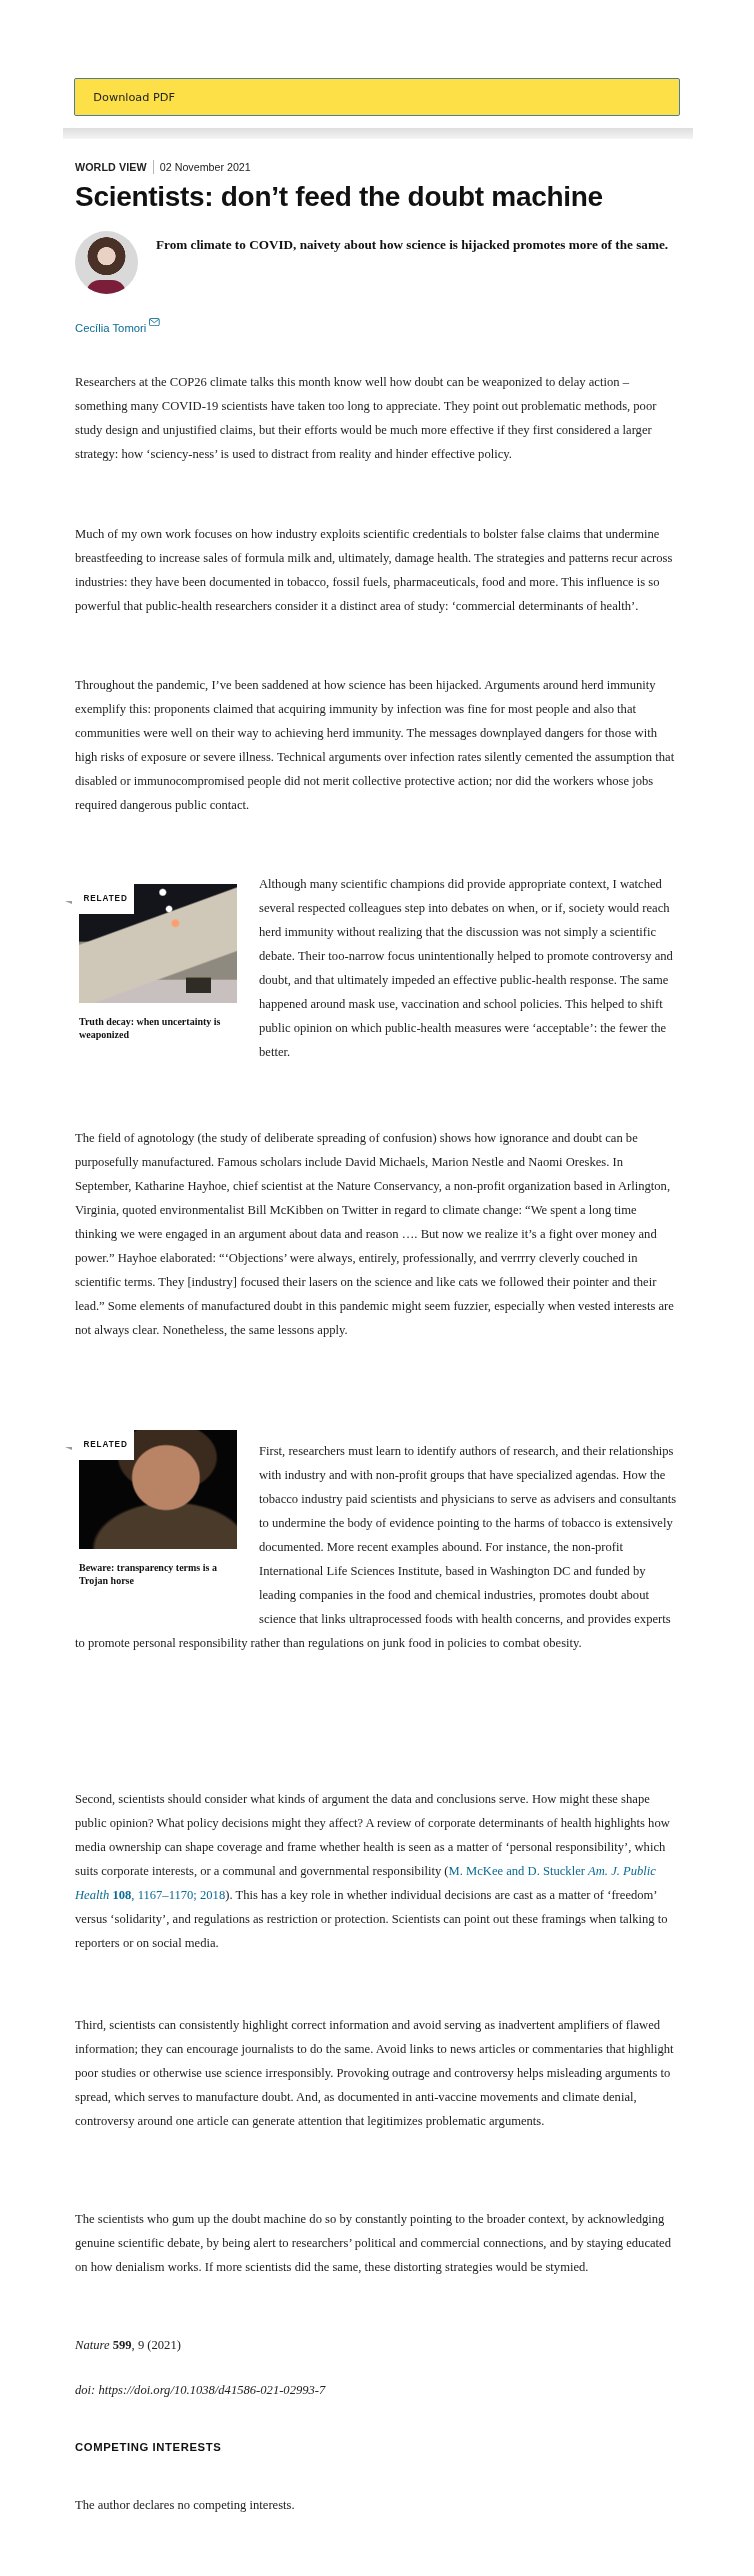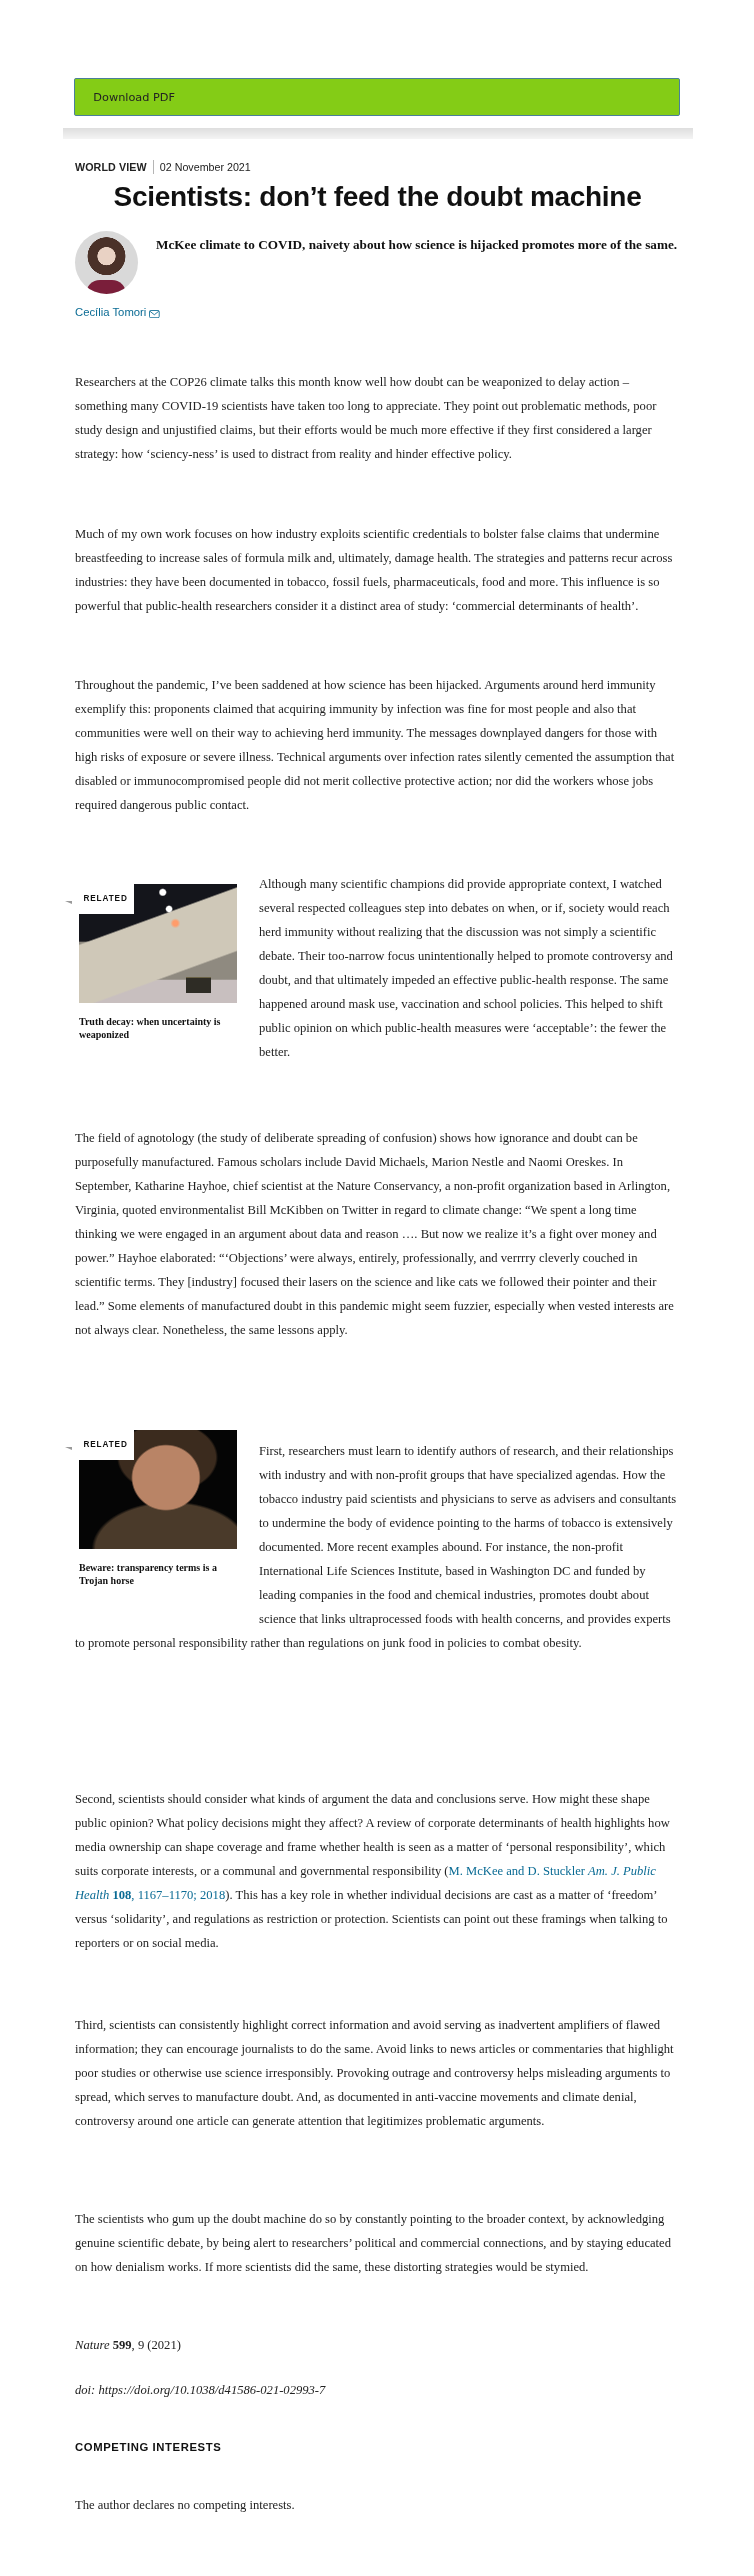--- a/index.html
+++ b/index.html
@@ -9,58 +9,58 @@
     position: relative;
     overflow: hidden;
     color: #222222;
     font-family: "Liberation Serif", "DejaVu Serif", serif;
   }
   .pdf-bar-wrap {
     position: absolute; left: 63px; top: 68px; width: 630px; height: 70px;
   }
   .pdf-button {
     position: absolute; left: 11.3px; top: 10px; width: 606px; height: 38px;
-    border: 0.6px solid #4a7f99; border-radius: 1.9px; background: #84cc16;
+    border: 0.6px solid #4a7f99; border-radius: 1.9px; background: #fde047;
     display: flex; align-items: center; padding-left: 18px;
     font-family: "DejaVu Sans", sans-serif; font-size: 11.3px; color: #222;
     cursor: pointer;
   }
   .pdf-shadow {
     position: absolute; left: 0; top: 60px; width: 630px; height: 11.3px;
     background: linear-gradient(#dedede, #f4f4f4);
   }
   .article { position: absolute; left: 75px; top: 0; width: 605px; }
   .meta {
     position: absolute; top: 160px; left: 0;
     font-family: "Liberation Sans", sans-serif; font-size: 10.7px; color: #222;
     display: flex; align-items: center;
   }
   .meta .kind { font-weight: 700; letter-spacing: 0.1px; }
   .meta .sep { width: 0.6px; height: 14px; background: #b5b5b5; margin: 0 6.3px; }
   .title {
     position: absolute; top: 180px; left: 0; width: 605px;
     font-family: "Liberation Sans", sans-serif; font-size: 28px; font-weight: 700;
-    color: #111; letter-spacing: -0.3px; line-height: 34px; text-align: center;
+    color: #111; letter-spacing: -0.3px; line-height: 34px;
   }
   .avatar {
     position: absolute; top: 231px; left: 0; width: 63px; height: 63px;
     border-radius: 50%; overflow: hidden;
     background: radial-gradient(circle at 50% 40%, #e9d2c4 0 18%, #4a3128 19% 38%, #d9d9d9 39%);
   }
   .avatar .shirt {
     position: absolute; left: 11.3px; bottom: 0; width: 40px; height: 14px;
     border-radius: 19px 19px 0 0; background: #7a1e3a;
   }
   .standfirst {
     position: absolute; top: 233px; left: 81px; width: 522px;
     font-family: "Liberation Serif", serif; font-weight: 700; font-size: 13.2px;
     line-height: 24.5px; color: #111;
   }
   .author {
-    position: absolute; top: 306px; left: 0; display: flex; align-items: flex-end;
+    position: absolute; top: 322px; left: 0; display: flex; align-items: flex-start;
     font-family: "Liberation Sans", sans-serif; font-size: 11.3px; color: #0a6b94;
     text-decoration: none; cursor: pointer;
   }
   .author svg { margin-left: 3.1px; margin-top: -3.8px; }
   .body-text {
     font-family: "Liberation Serif", serif; font-size: 12.6px; line-height: 24px; color: #222;
   }
   .para { position: absolute; left: 0; width: 605px; }
   .related {
     position: absolute; left: 4px; width: 158px;
@@ -122,21 +122,21 @@
     <span class="kind">WORLD VIEW</span>
     <span class="sep"></span>
     <time>02 November 2021</time>
   </div>
 
   <h1 class="title">Scientists: don’t feed the doubt machine</h1>
 
   <div class="avatar">
       <div class="shirt"></div>
     </div>
-  <p class="standfirst">McKee climate to COVID, naivety about how science is hijacked promotes more of the same.</p>
+  <p class="standfirst">From climate to COVID, naivety about how science is hijacked promotes more of the same.</p>
 
   <a class="author">
     <span>Cecília Tomori</span>
     <svg width="10.7" height="8.2" viewBox="0 0 17 13">
       <rect x="0.75" y="0.75" width="15.5" height="11.5" rx="2" fill="none" stroke="#0a6b94" stroke-width="1.4"></rect>
       <path d="M1.5 2 L8.5 7.5 L15.5 2" fill="none" stroke="#0a6b94" stroke-width="1.4"></path>
     </svg>
   </a>
 
   <div class="body-text">

